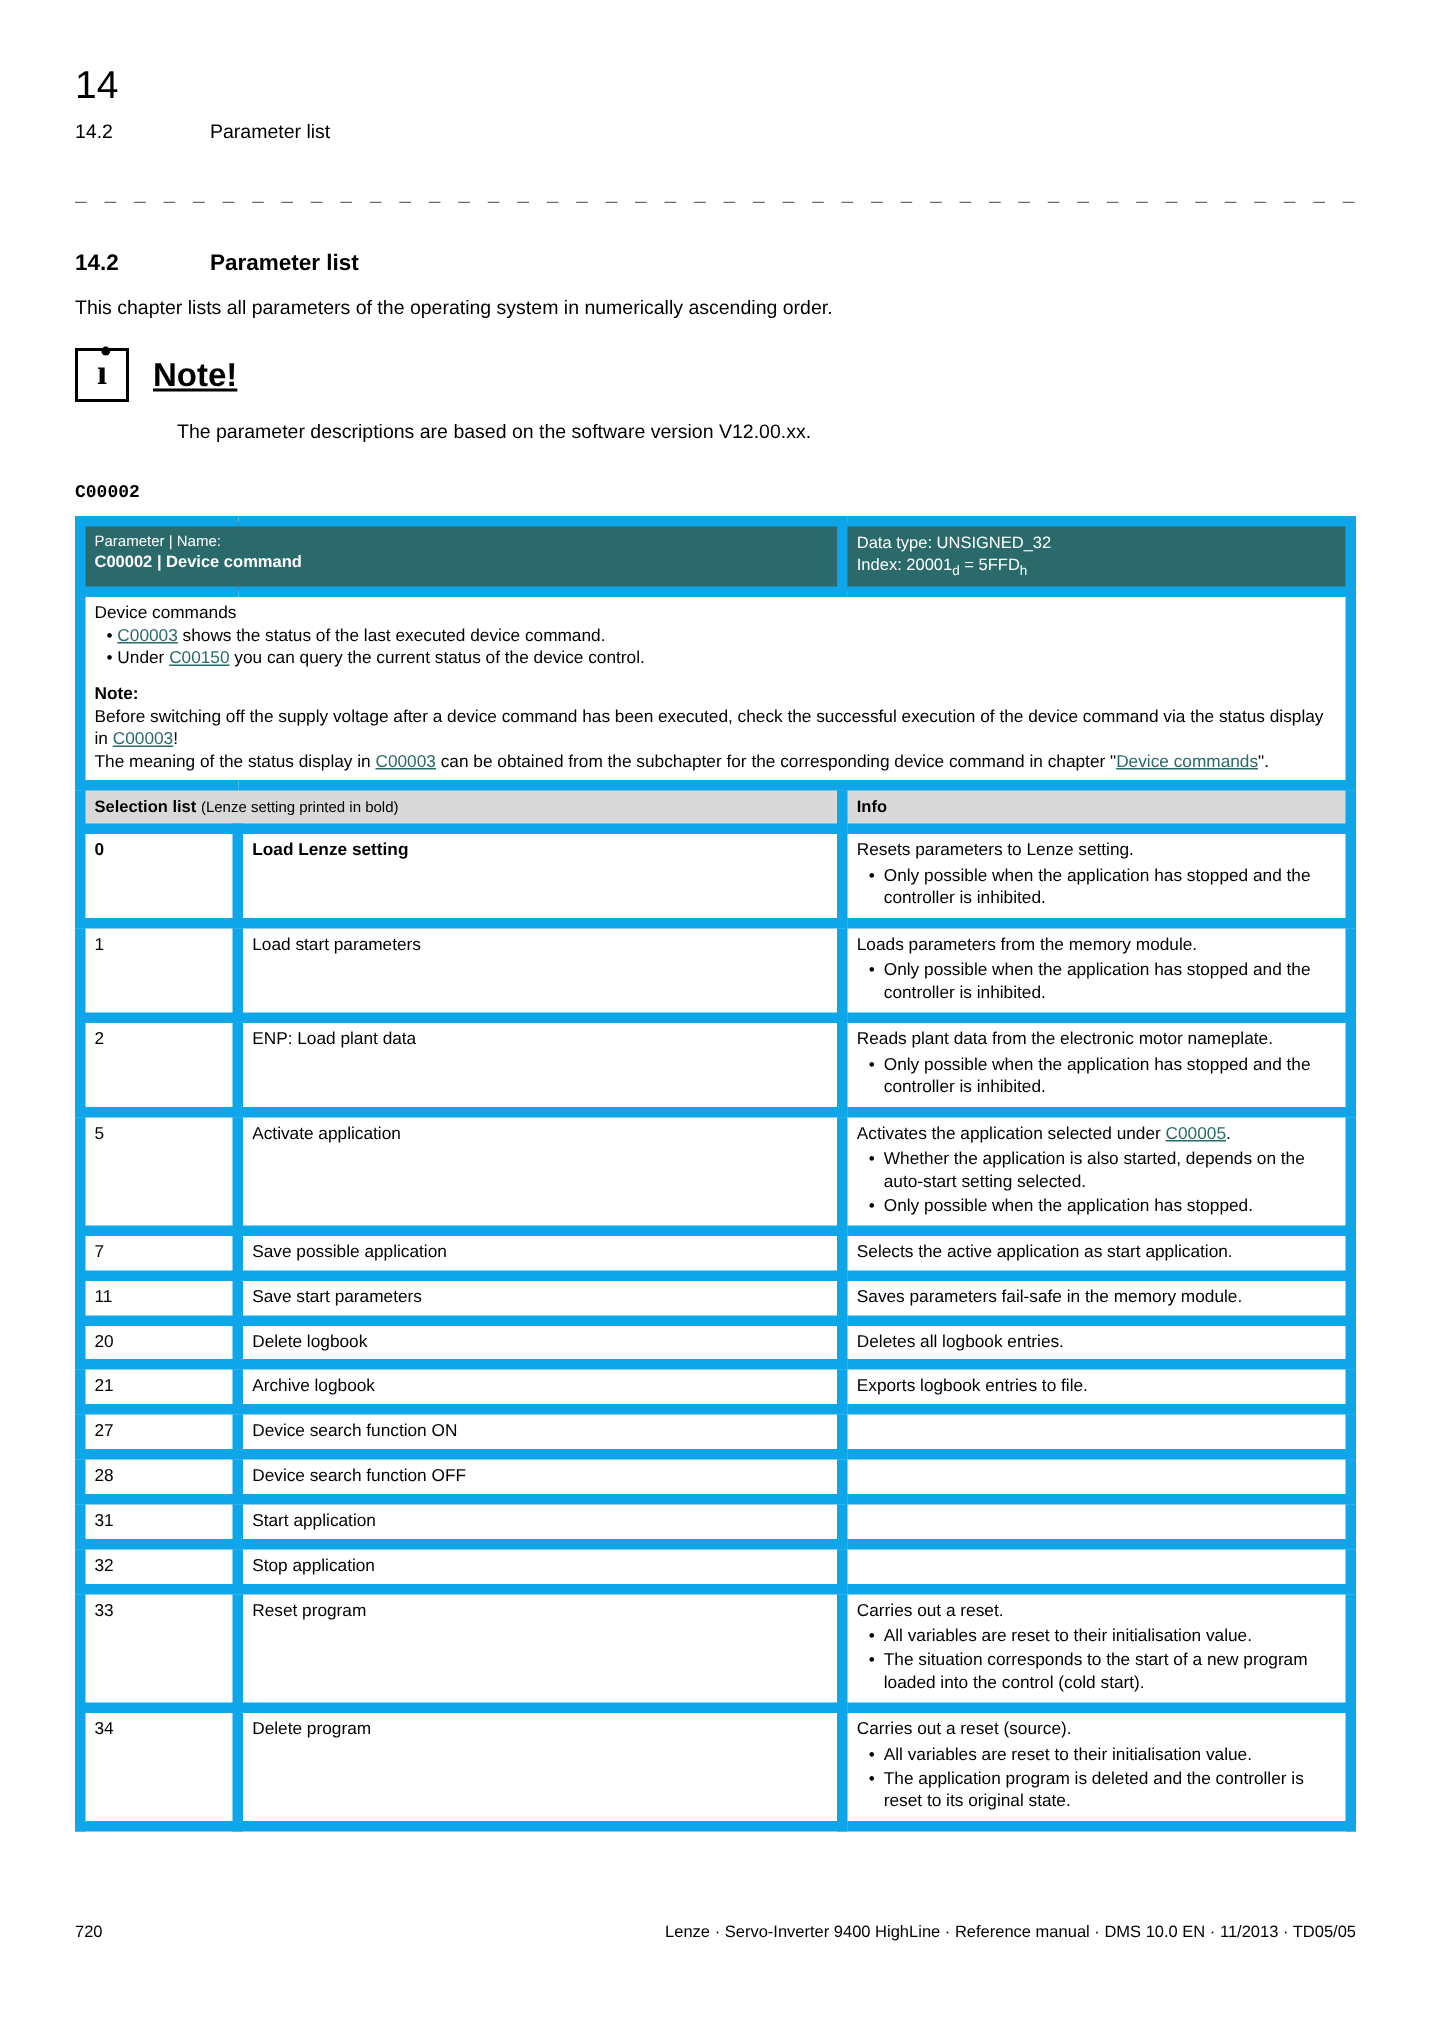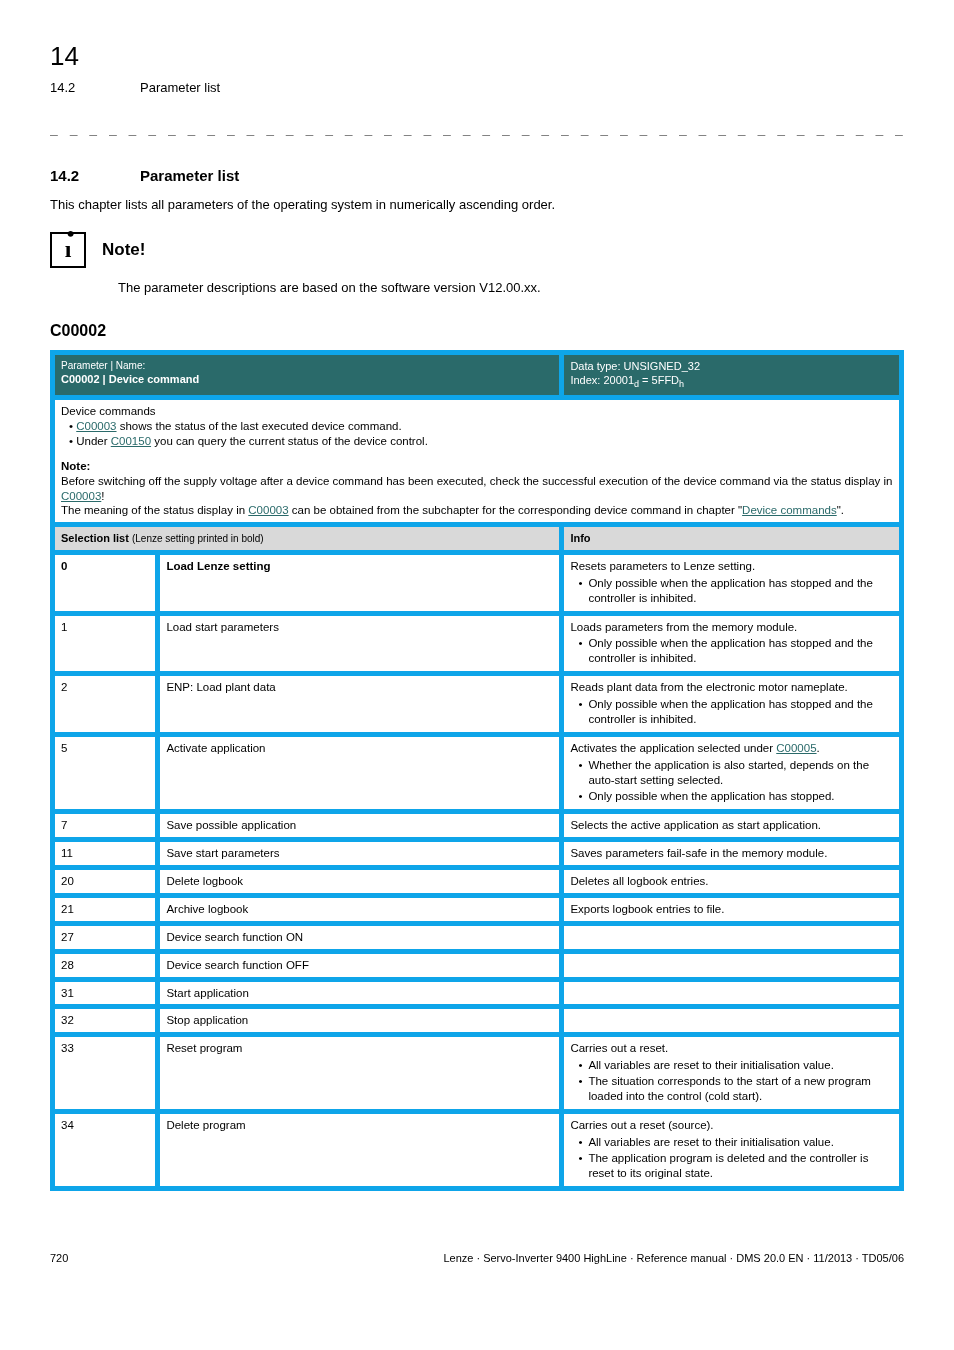--- a/index.html
+++ b/index.html
@@ -34,31 +34,31 @@
     .para { margin-bottom: 18px; font-size: 13px; }
     .note-box { display: flex; align-items: center; gap: 16px; margin: 16px 0 12px 0; }
     .note-icon {
       width: 36px; height: 36px;
       border: 2.5px solid #000;
       display: flex; align-items: center; justify-content: center;
       font-family: Georgia, serif;
       font-size: 24px; font-weight: 700;
       font-style: normal;
     }
-    .note-label { font-size: 17px; font-weight: 700; }
+    .note-label { font-size: 22px; font-weight: 700; text-decoration: underline; }
     .note-text { margin-left: 68px; margin-bottom: 24px; font-size: 13px; }
-    .param-code { font-size: 16px; font-weight: 700; margin-bottom: 8px; }
+    .param-code { font-size: 12px; font-weight: 700; margin-bottom: 8px; font-family: Liberation Mono, monospace; }
     table.param {
       width: 100%;
       border-collapse: collapse;
       margin-top: 2px;
       font-size: 11.5px;
     }
     table.param td, table.param th {
-      border: 5px solid #0ea5e9;
+      border: 7px solid #0ea5e9;
       padding: 4px 6px;
       vertical-align: top;
       text-align: left;
     }
     .hdr-row td {
       background: #2a6a6a;
       color: #fff;
       font-size: 11px;
       border-color: #000;
     }
@@ -272,14 +272,14 @@
               <li>The application program is deleted and the controller is reset to its original state.</li>
             </ul>
           </td>
         </tr>
       </tbody>
 </table>
 </div>
 
 <div class="footer">
   <div>720</div>
-  <div>Lenze · Servo-Inverter 9400 HighLine · Reference manual · DMS 20.0 EN · 11/2013 · TD05/06</div>
+  <div>Lenze · Servo-Inverter 9400 HighLine · Reference manual · DMS 10.0 EN · 11/2013 · TD05/05</div>
 </div>
 
 </body></html>

